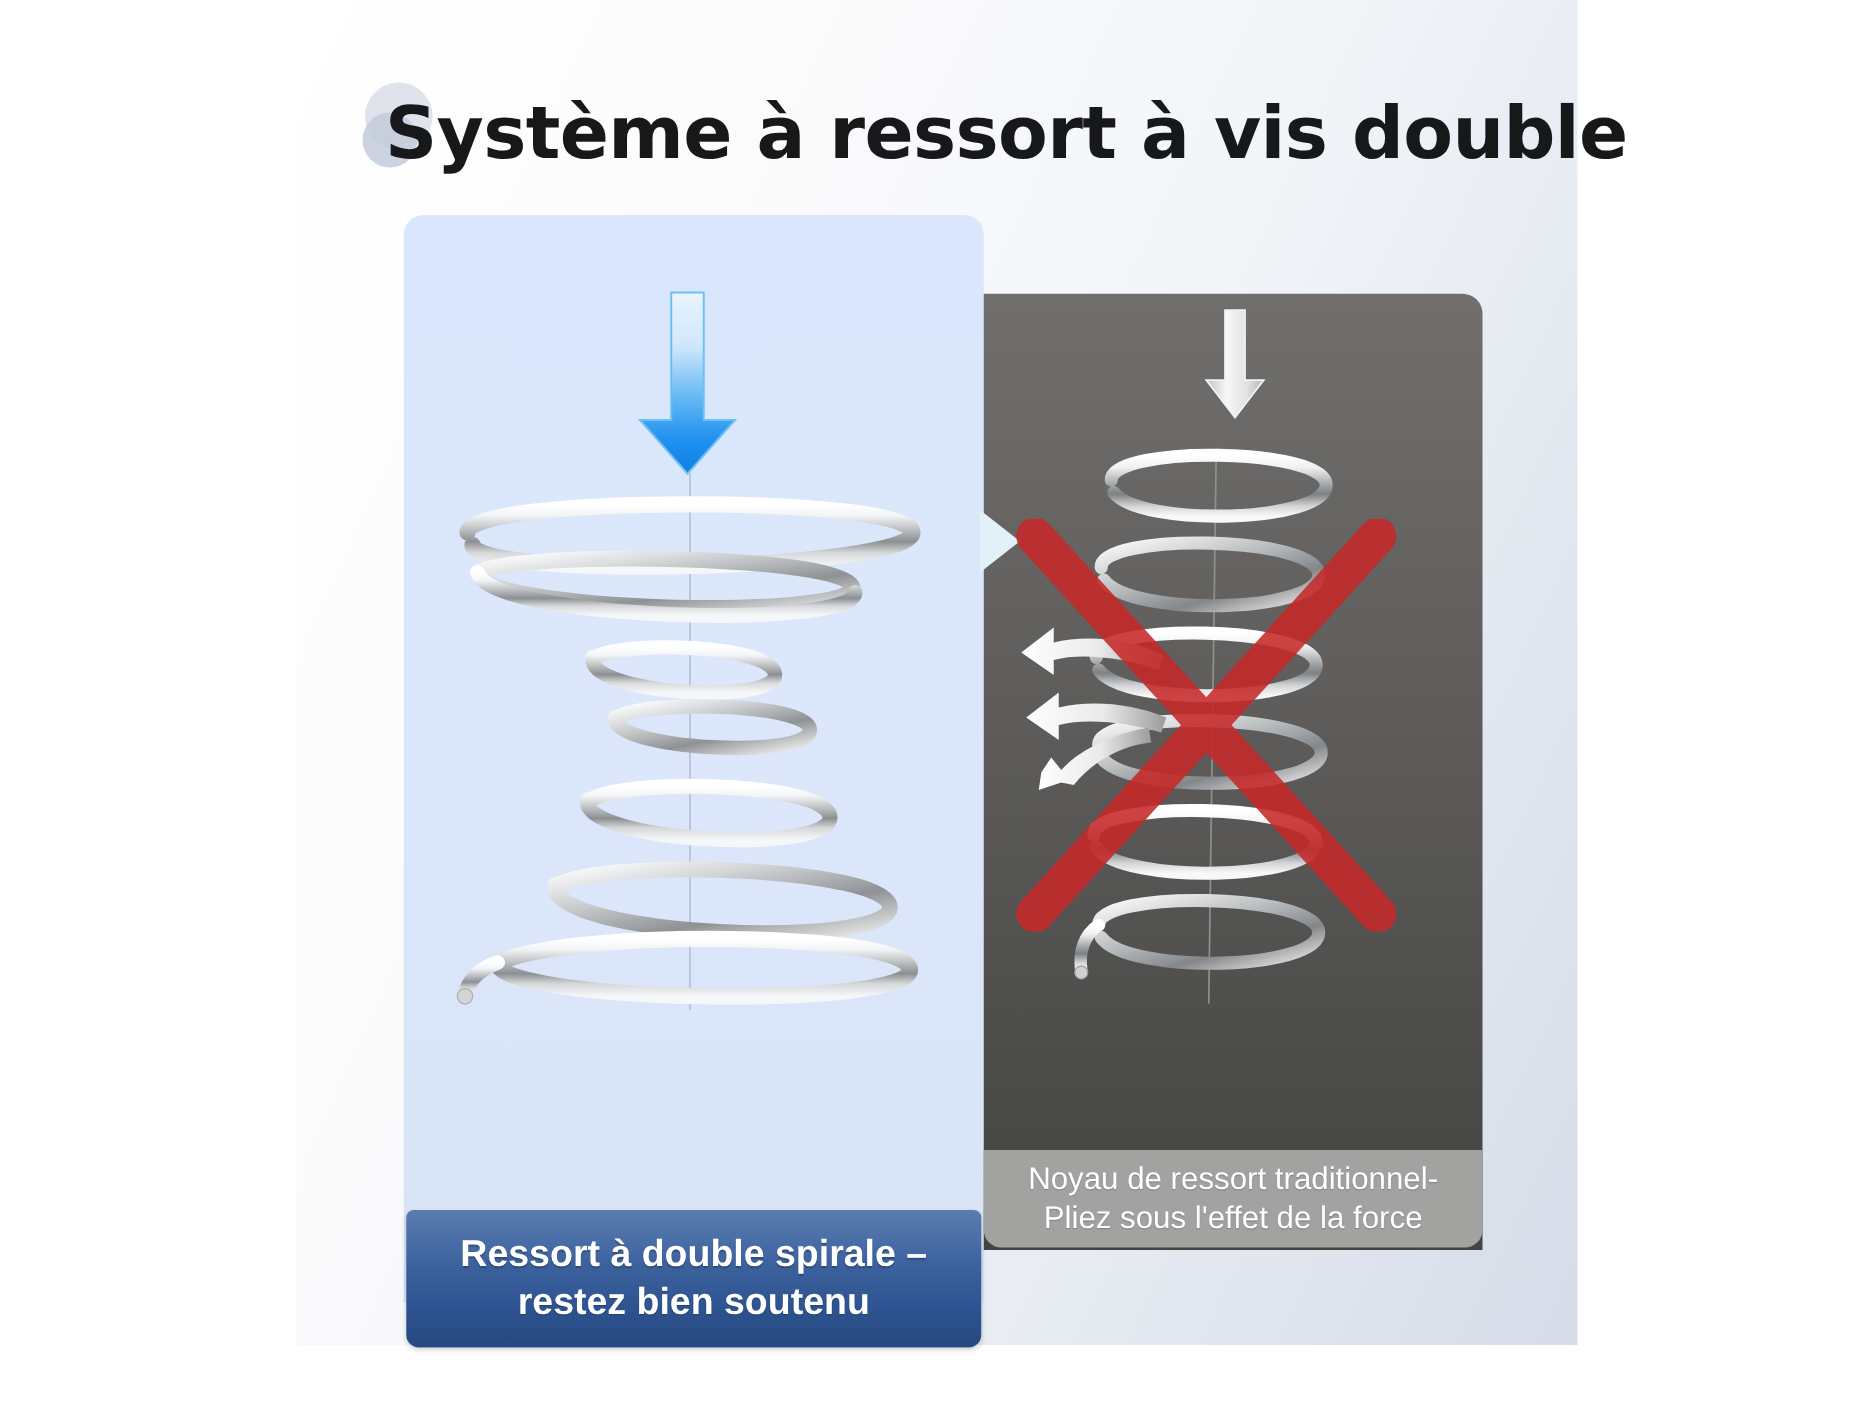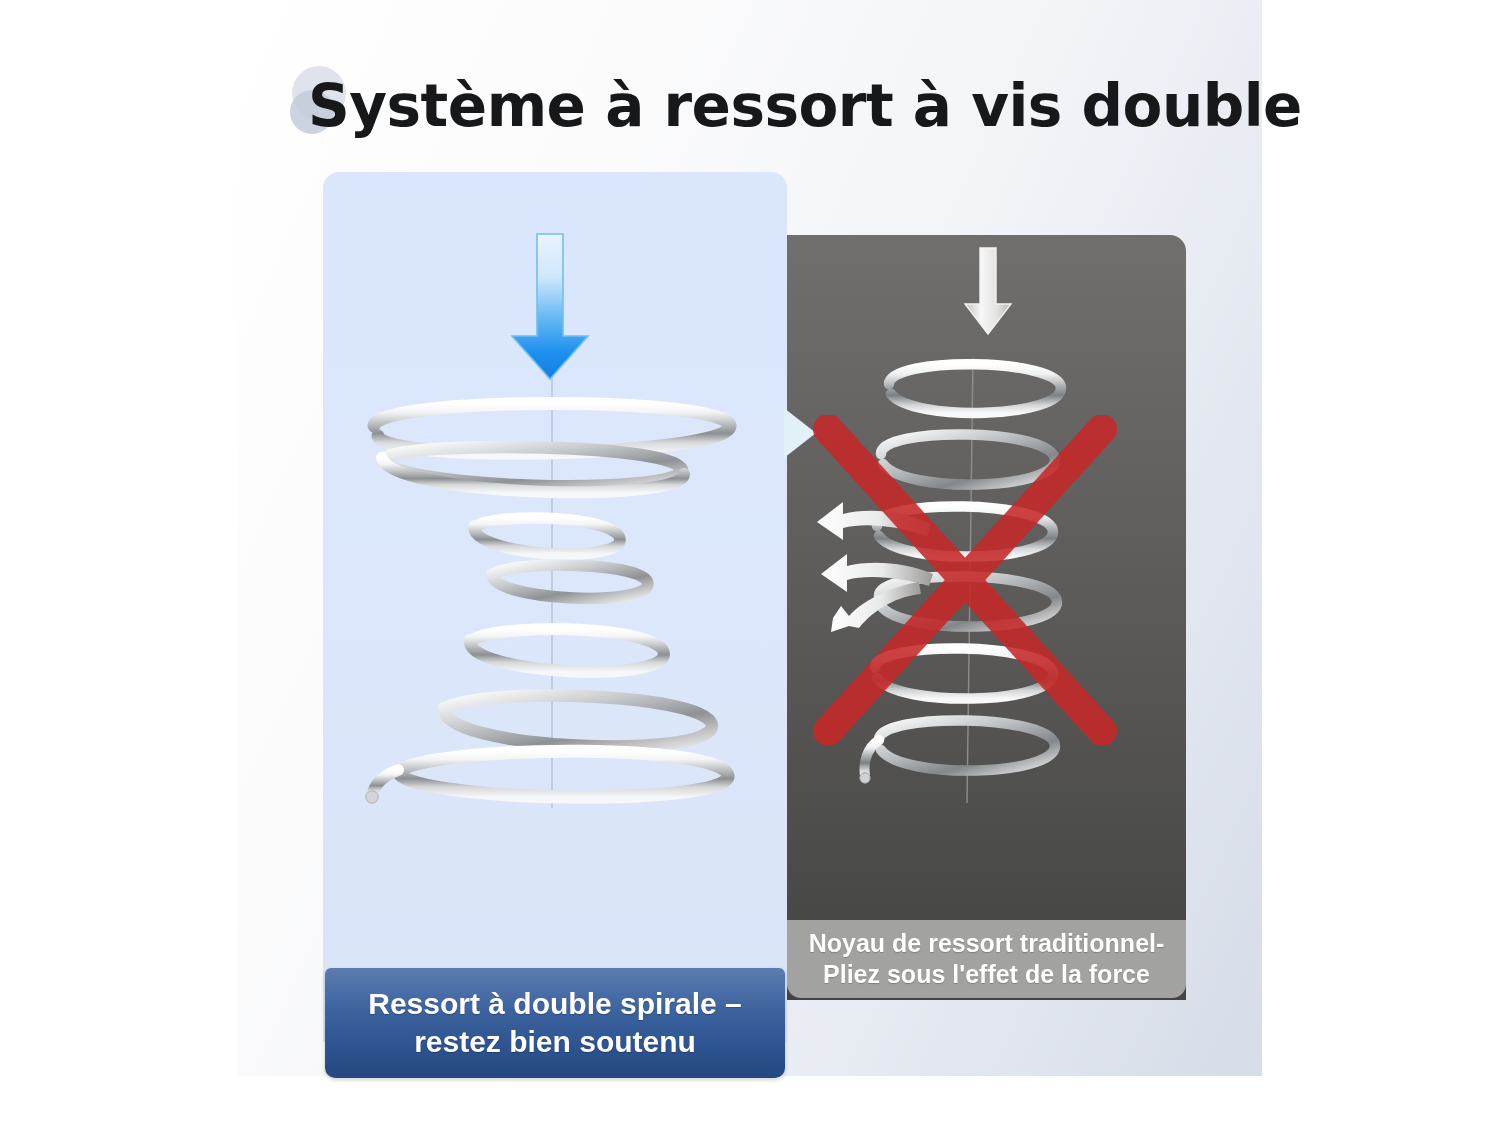--- a/index.html
+++ b/index.html
@@ -80,21 +80,21 @@
     text-shadow:0 1px 1px rgba(0,0,0,.25);
   }
   .caption-bad{
     position:absolute;left:787px;top:920px;width:399px;height:78px;
     background:#a2a2a0;
     border-radius:0 0 14px 14px;
     display:flex;align-items:center;justify-content:center;
     box-sizing:border-box;padding:2px 10px;
   }
   .caption-bad .txt{
-    color:#ffffff;font-size:25px;font-weight:bold;line-height:1.24;
+    color:#ffffff;font-size:25px;font-weight:normal;line-height:1.24;
     text-align:center;white-space:pre-line;
     text-shadow:0 1px 1px rgba(0,0,0,.22);
   }
 </style>
 </head>
 <body>
 
 <div id="stage">
 
   <div class="bg-band"></div>

